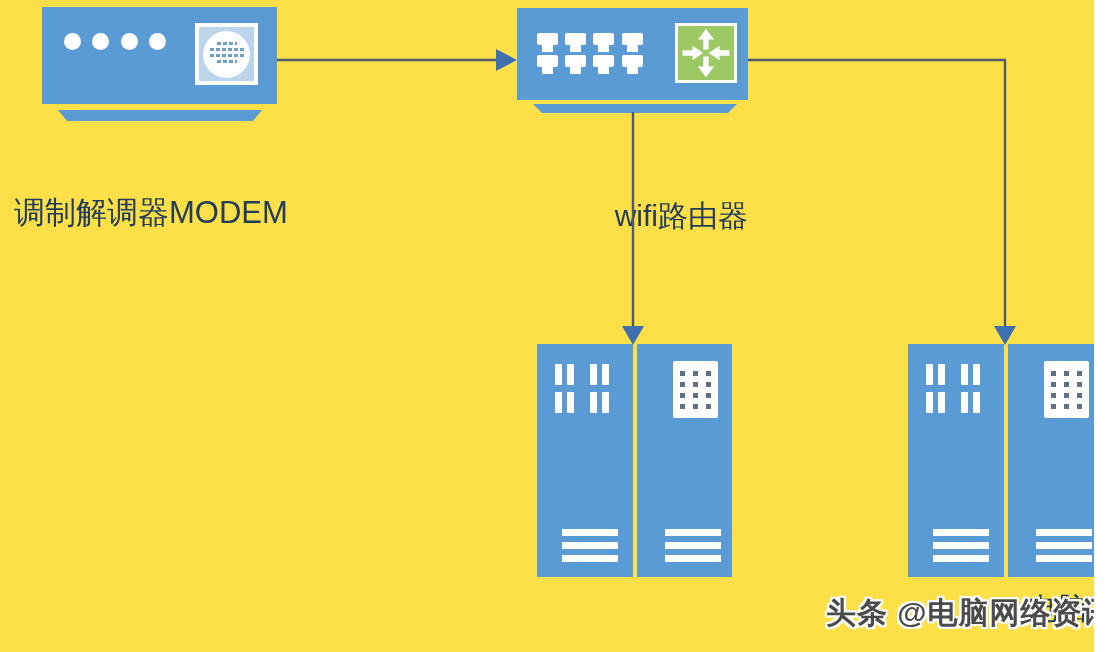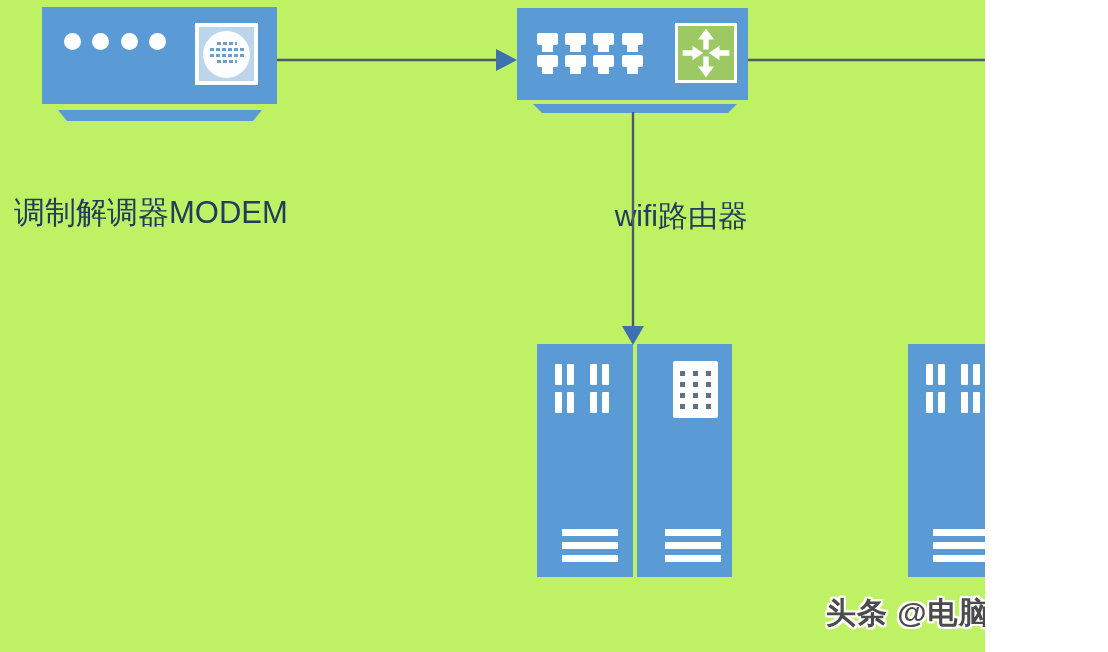--- a/index.html
+++ b/index.html
@@ -1,18 +1,18 @@
 <!DOCTYPE html>
 <html><head>
 <meta charset="utf-8">
 <style>
   html,body{margin:0;padding:0;background:#fff;}
   .canvas{
-    position:relative;width:985px;height:652px;overflow:hidden;
-    background:#bef264;
+    position:relative;width:1094px;height:652px;overflow:hidden;
+    background:#fde047;
     font-family:"Liberation Sans","DejaVu Sans",sans-serif;
   }
   
   .device{position:absolute;background:#5b9bd5;}
   .base{position:absolute;background:#5b9bd5;
         clip-path:polygon(0 0,100% 0,calc(100% - 9px) 100%,9px 100%);}
   
   .led{position:absolute;top:26px;width:17px;height:17px;border-radius:50%;background:#fff;}
   
   .globe{position:absolute;left:153px;top:16px;width:63px;height:62px;background:#fff;}

